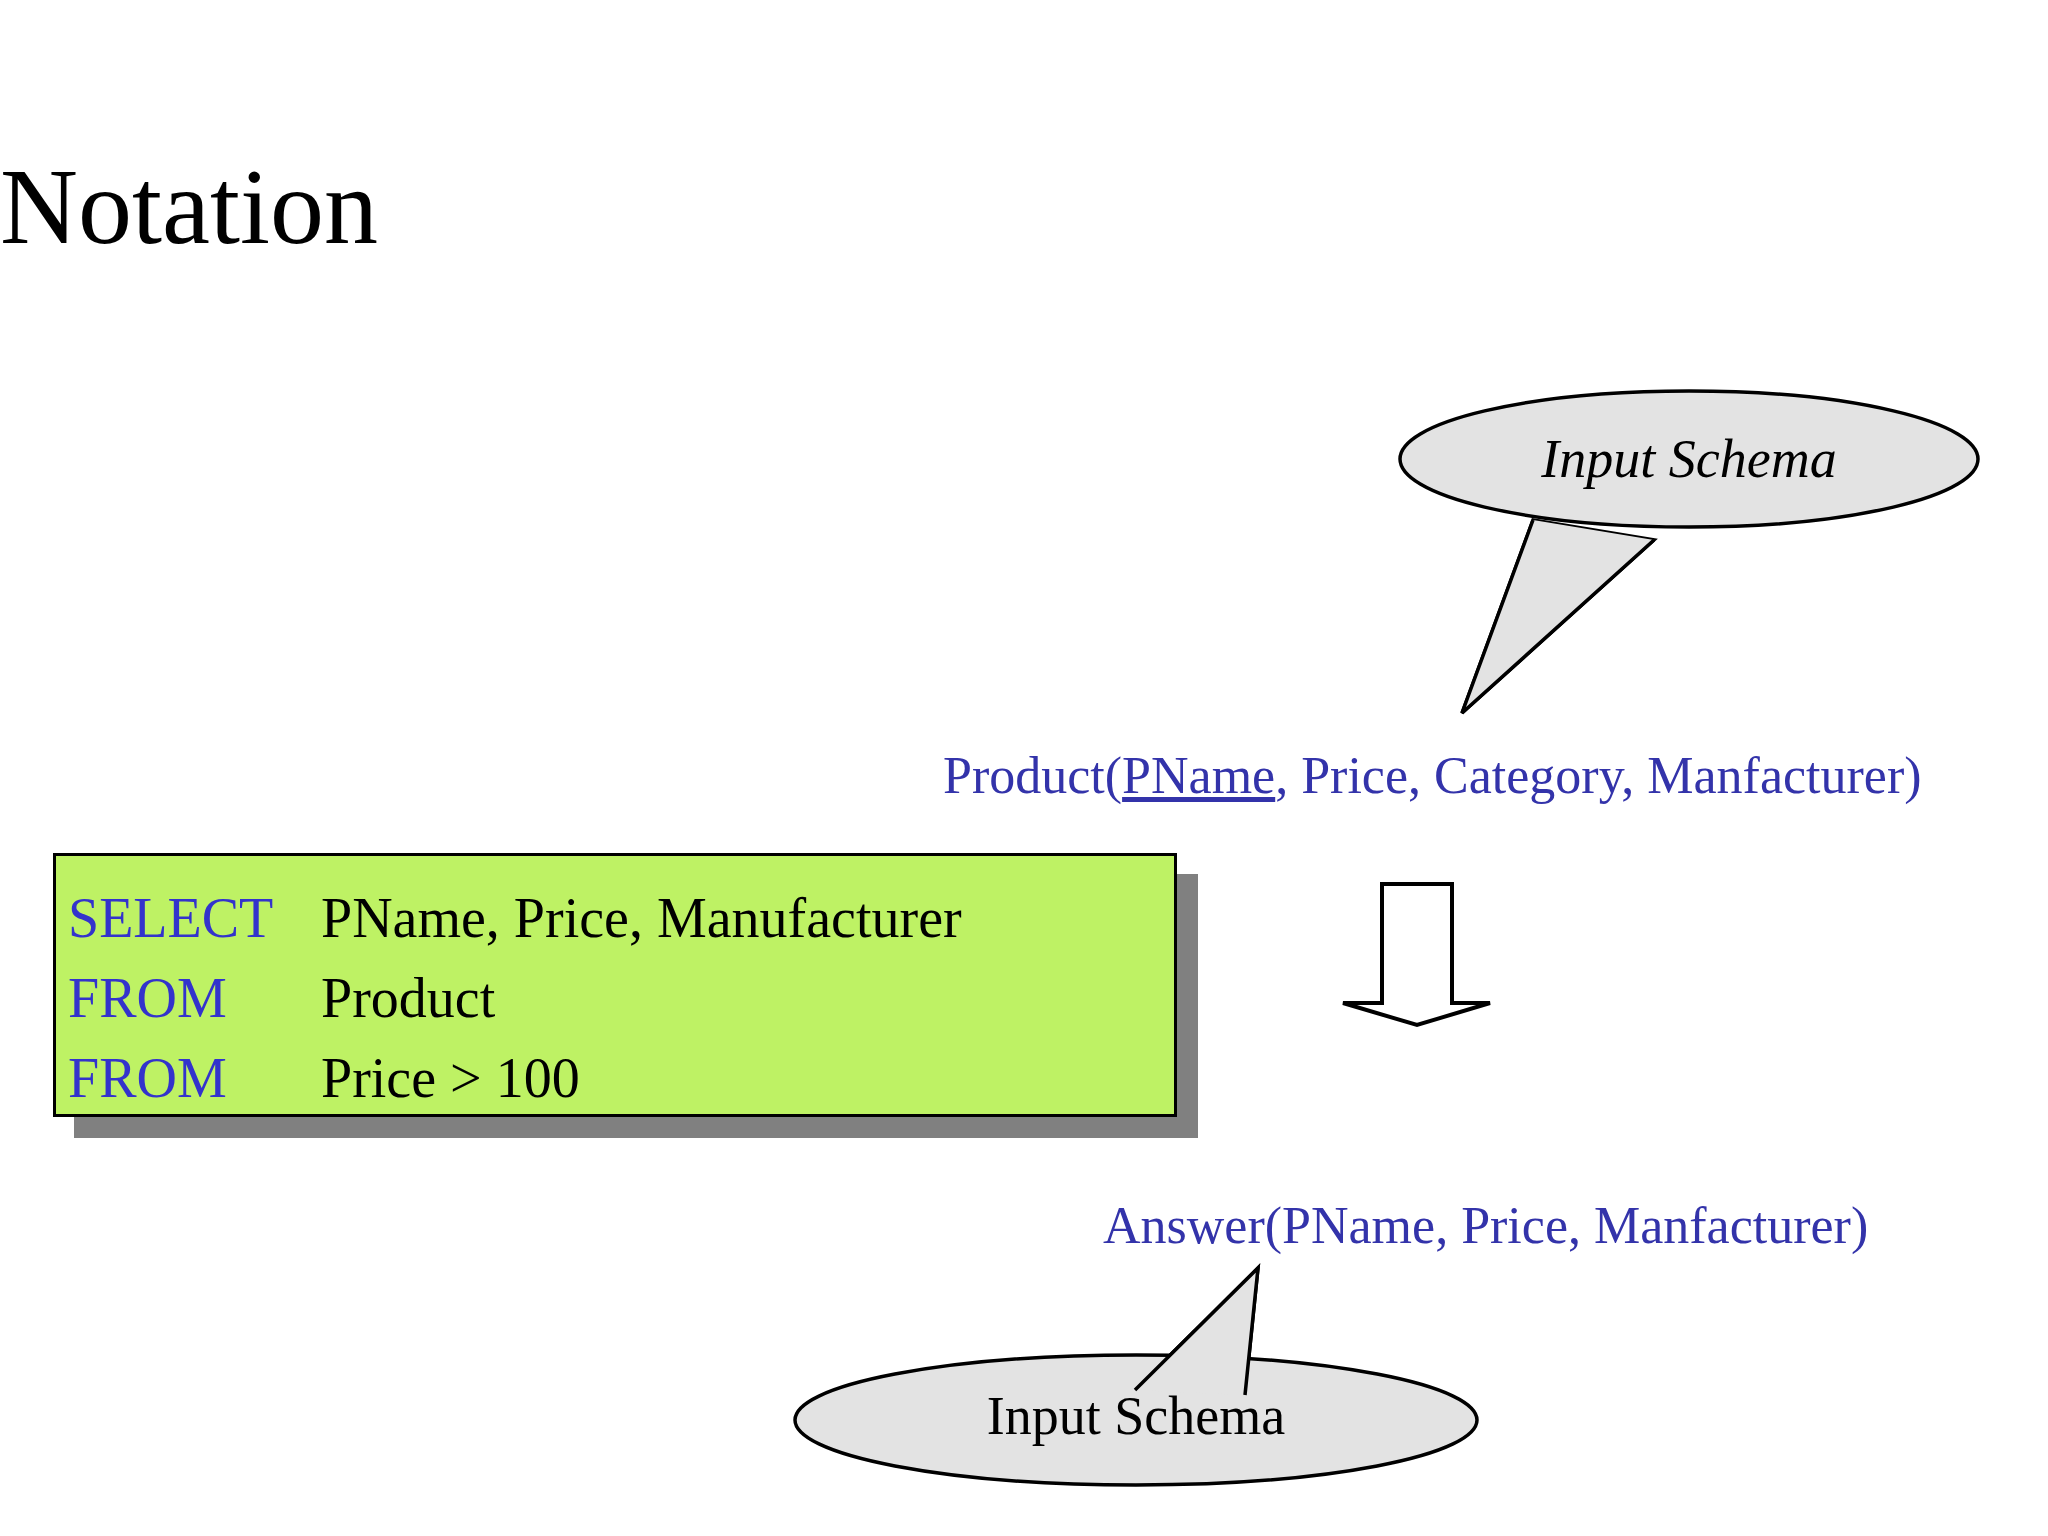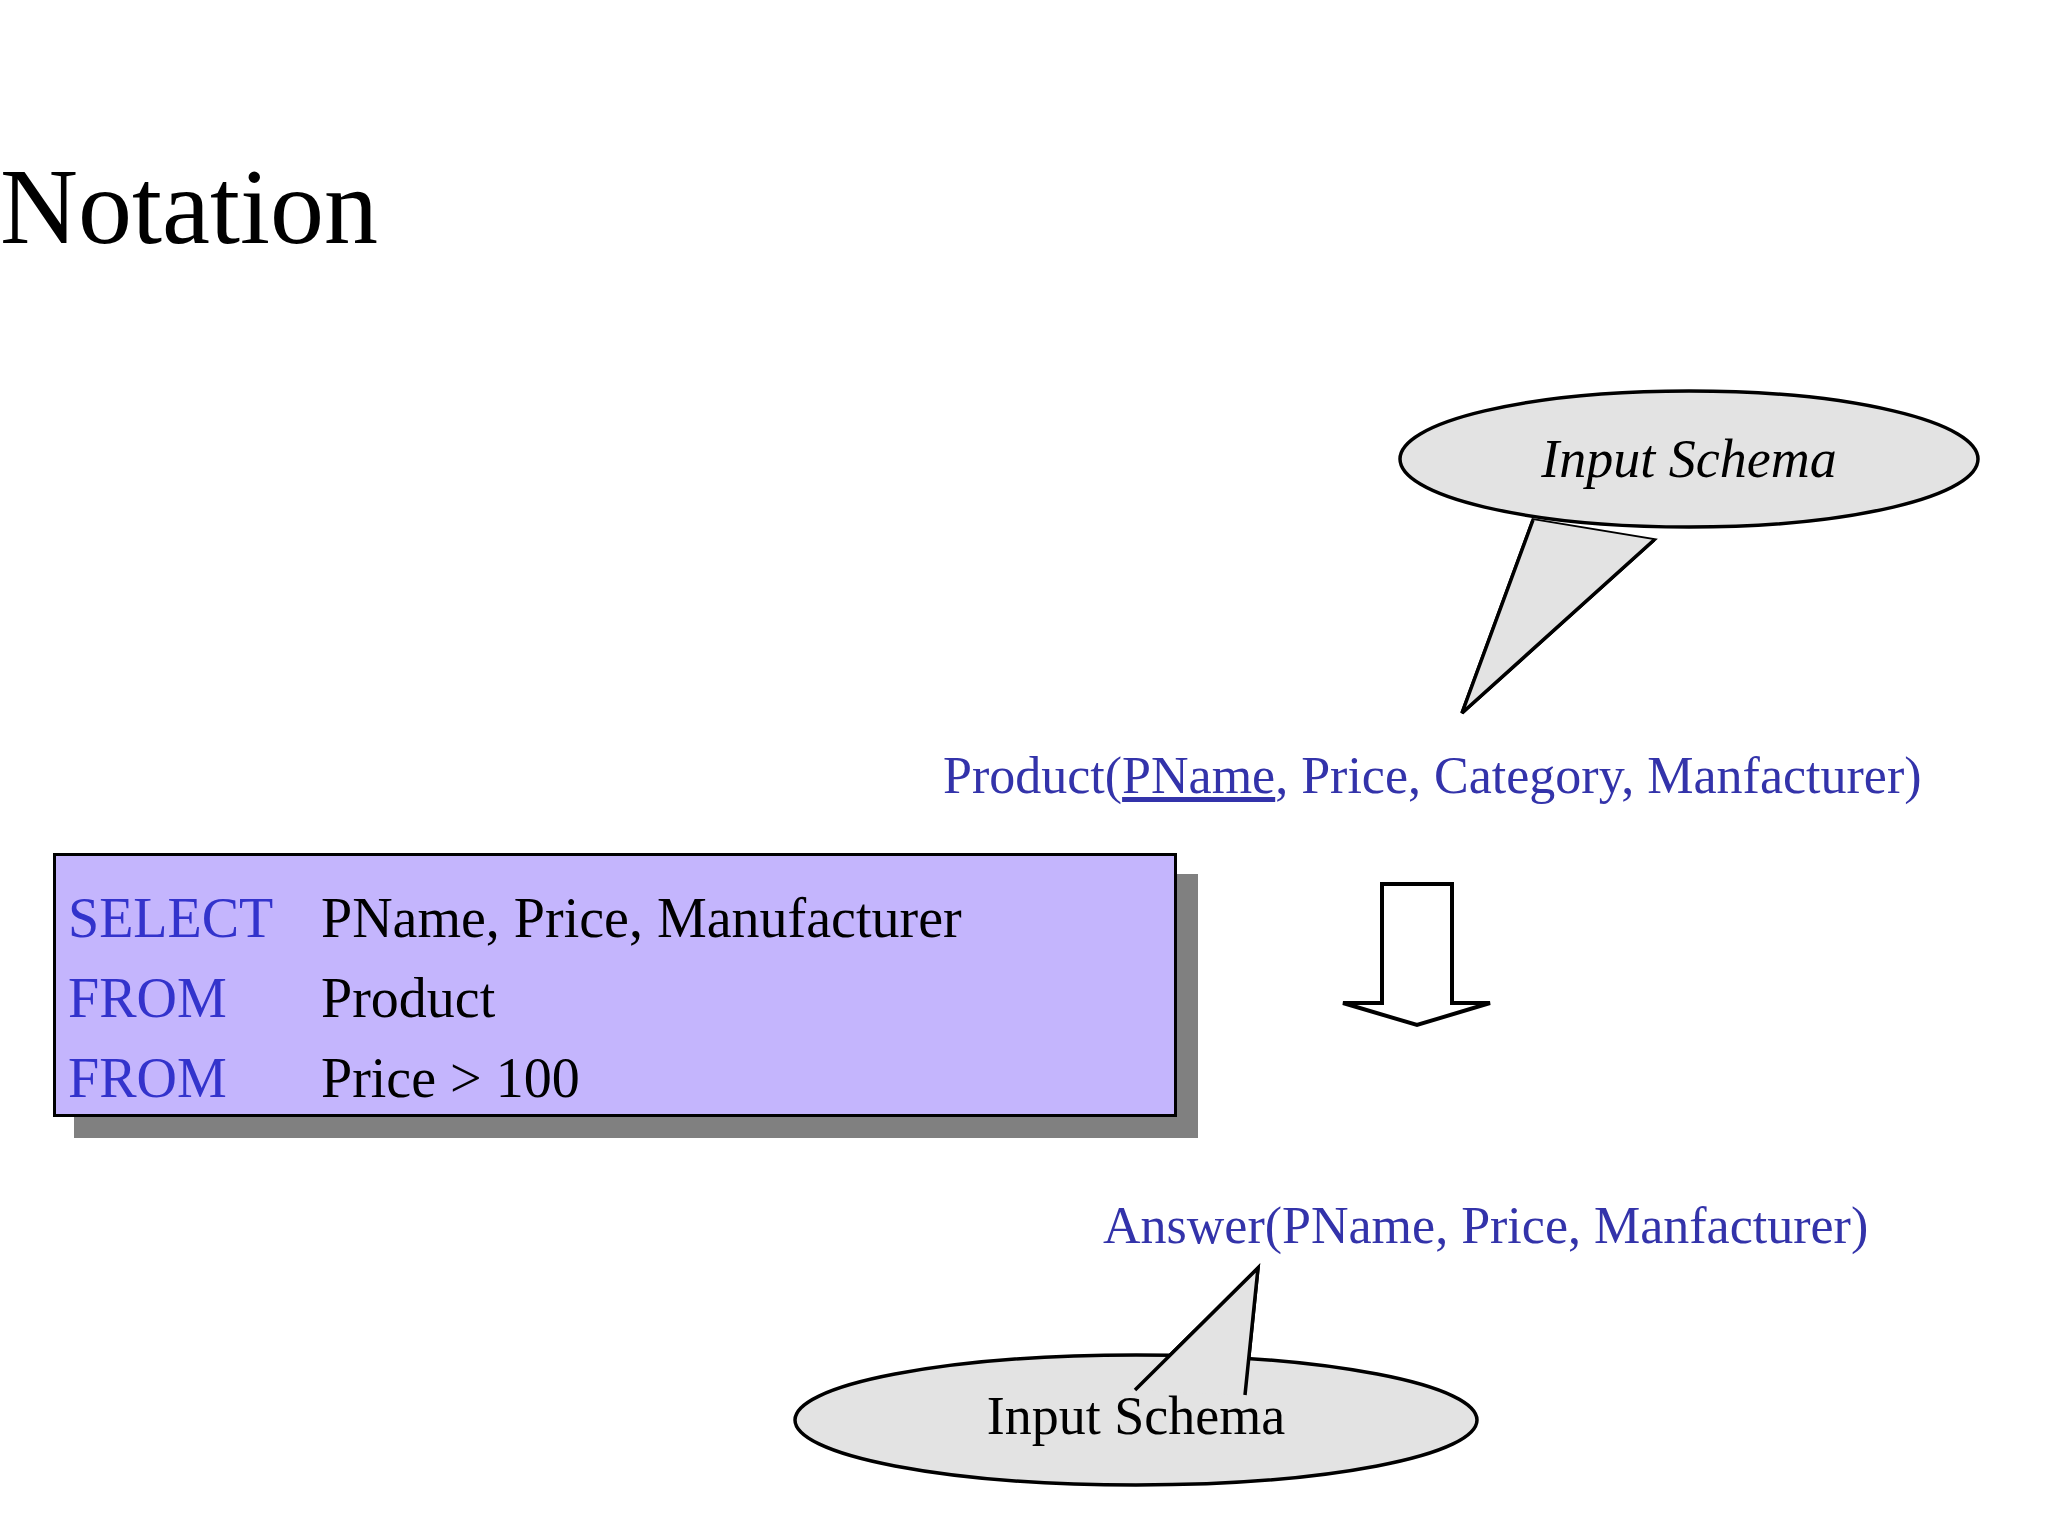--- a/index.html
+++ b/index.html
@@ -99,21 +99,21 @@
     width: 1124px;
     height: 264px;
     background: #808080;
   }
   #sql-box {
     position: absolute;
     left: 53px;
     top: 853px;
     width: 1124px;
     height: 264px;
-    background: #c4b5fd;
+    background: #bef264;
     border: 3px solid #000000;
     box-sizing: border-box;
   }
   #sql-text {
     position: absolute;
     left: 0;
     top: 0;
     width: 100%;
     height: 100%;
     padding: 22px 0 0 0;

